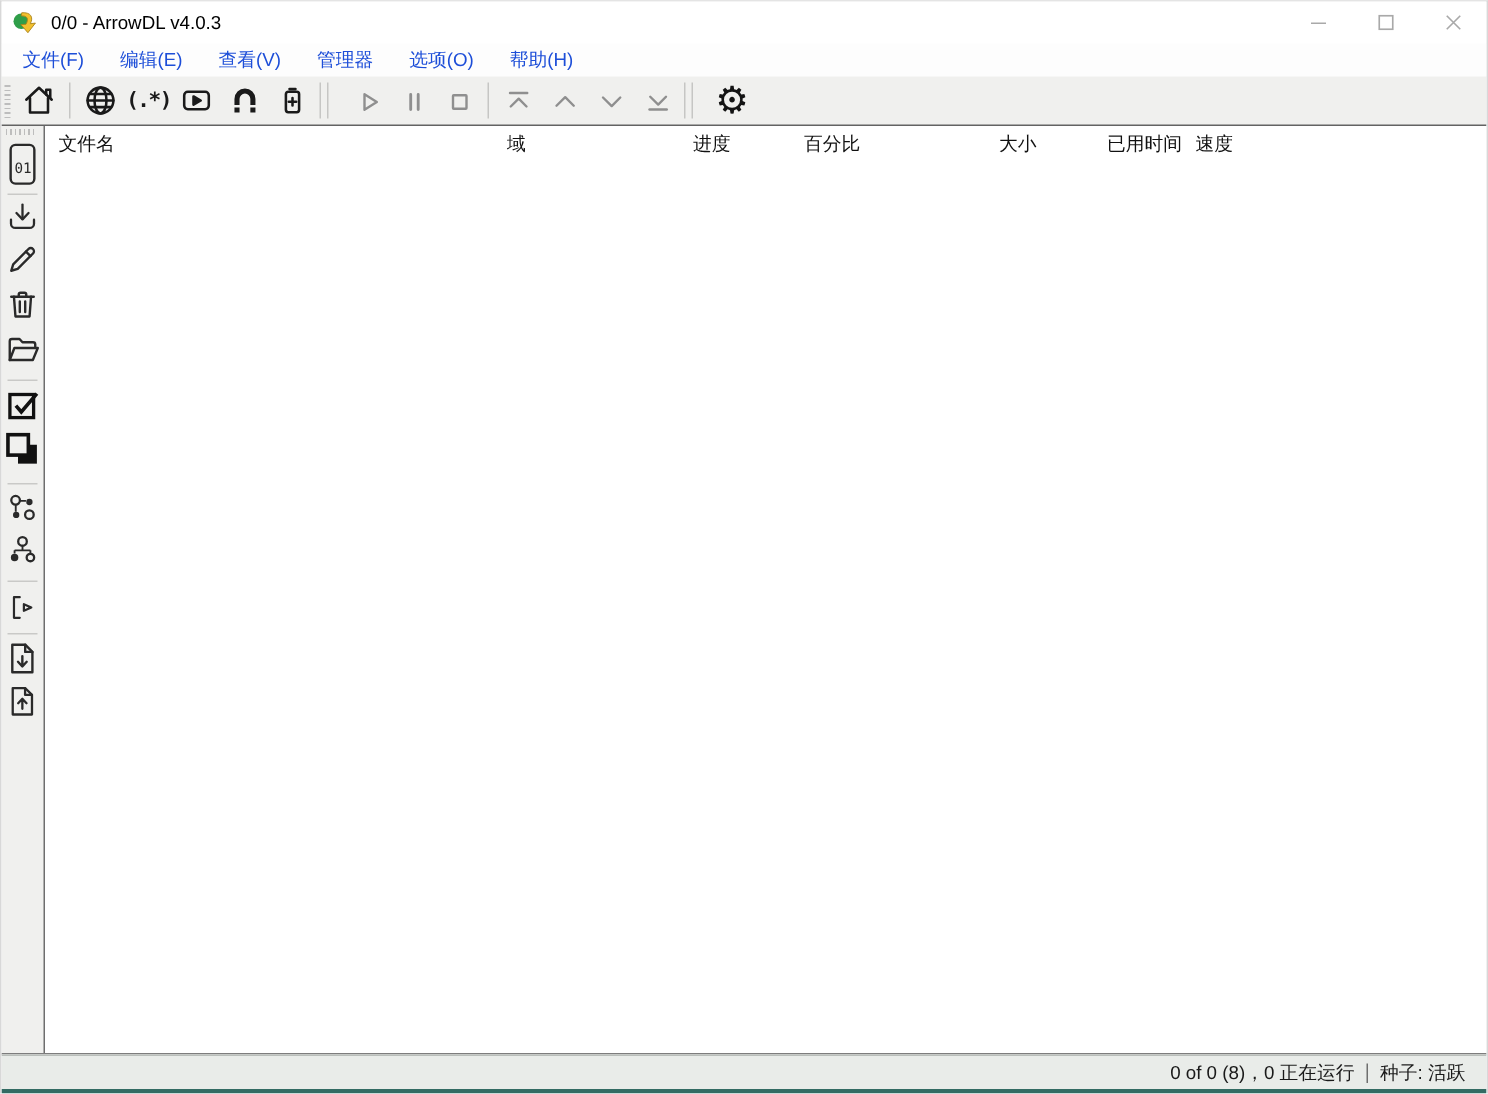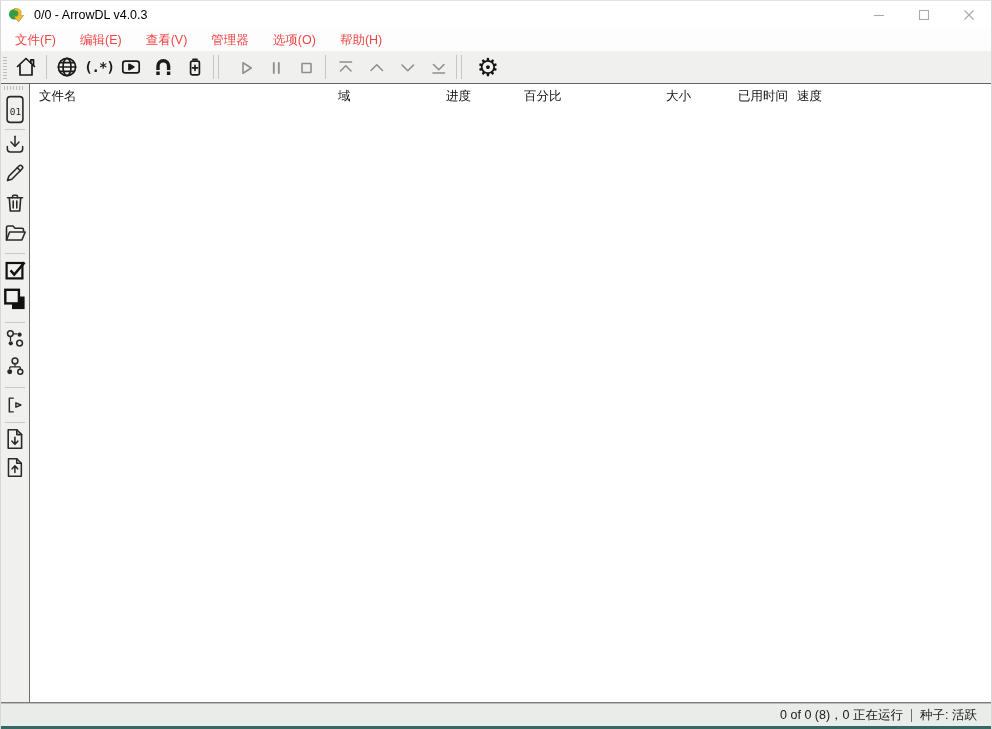--- a/index.html
+++ b/index.html
@@ -12,21 +12,21 @@
   }
   
   .titlebar { height:28px; background:#ffffff; display:flex; align-items:center; flex:0 0 auto; }
   .app-icon { width:18px; height:18px; margin:0 8px 0 7px; flex:0 0 auto; }
   .title-text { font-size:12.5px; color:#000000; white-space:nowrap; }
   .tb-spacer { flex:1; }
   .win-btn { width:45px; height:28px; display:flex; align-items:center; justify-content:center; }
   .win-btn svg { stroke:#a9a9a9; stroke-width:1.1; fill:none; }
   
   .menubar { height:22px; background:#fdfdfd; display:flex; align-items:center; padding-left:2px; flex:0 0 auto; }
-  .menu-item { font-size:12.5px; padding:0 9px; margin:0 3px; line-height:22px; color:#ef4444; white-space:nowrap; }
+  .menu-item { font-size:12.5px; padding:0 9px; margin:0 3px; line-height:22px; color:#1d4ed8; white-space:nowrap; }
   
   .toolbar { height:33px; background:#f0f0ee; border-bottom:1px solid #636363;
              display:flex; align-items:center; flex:0 0 auto; }
   .vgrip { width:4px; height:24px; margin:0 3px 0 2px;
            background:repeating-linear-gradient(0deg,#bdbdbd 0 1px,transparent 1px 3px); }
   .tbtn { width:32px; height:28px; display:flex; align-items:center; justify-content:center; }
   .tbtn.narrow { width:30px; }
   .tbtn.arrow { width:31px; }
   .tbtn svg { display:block; }
   .ic { stroke:#1a1a1a; stroke-width:1.7; fill:none; stroke-linecap:round; stroke-linejoin:round; }
@@ -275,22 +275,22 @@
         <path d="M5.2 2.8 h8.6 l4.8 4.8 V21.2 H5.2 Z"></path>
         <path d="M13.8 2.8 V7.6 h4.8"></path>
         <path d="M11.9 17.2 V10.6 M9 13.4 L11.9 10.3 L14.8 13.4"></path>
       </svg>
     </div>
   </div>
 
   <div class="main">
     <span class="col-hdr" style="left:9px">文件名</span>
     <span class="col-hdr" style="left:308px">域</span>
-    <span class="col-hdr" style="left:416px">进度</span>
-    <span class="col-hdr" style="left:494px">百分比</span>
+    <span class="col-hdr" style="left:432px">进度</span>
+    <span class="col-hdr" style="left:506px">百分比</span>
     <span class="col-hdr" style="left:636px">大小</span>
     <span class="col-hdr" style="left:708px">已用时间</span>
     <span class="col-hdr" style="left:767px">速度</span>
   </div>
 </div>
 
 <div class="statusbar">
   <span>0 of 0 (8)，0 正在运行</span>
   <div class="sb-sep"></div>
   <span>种子: 活跃</span>

